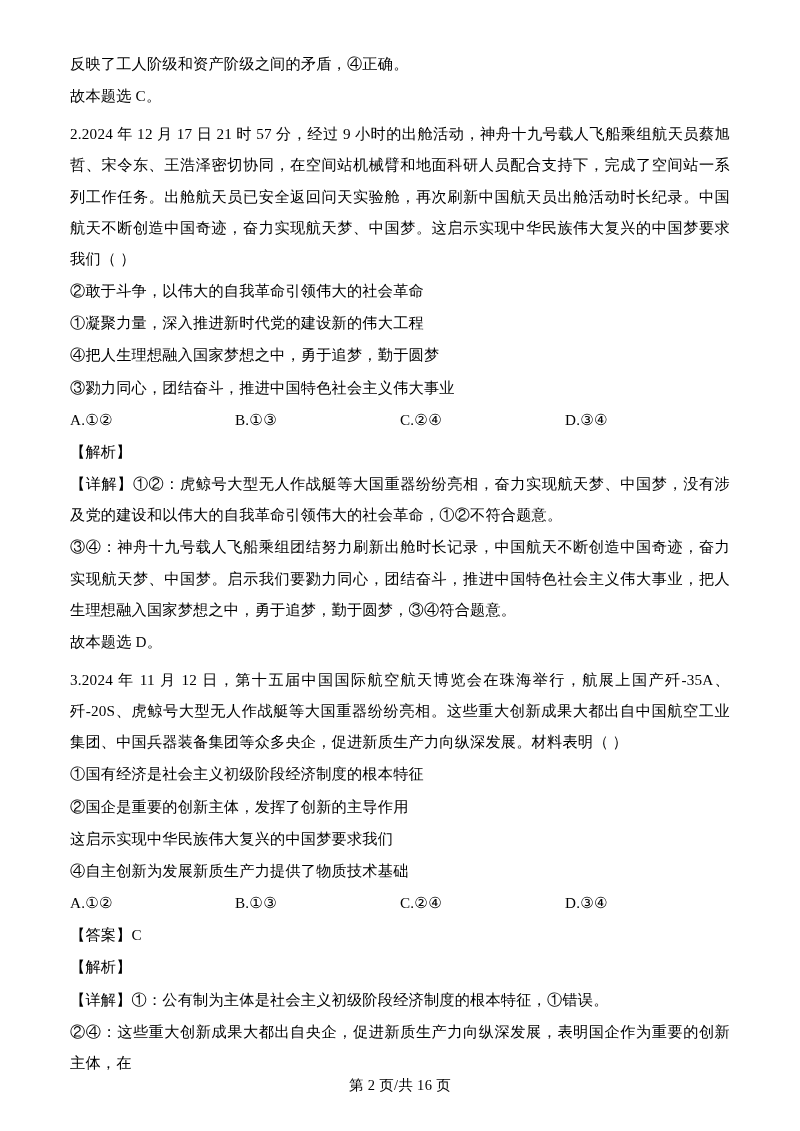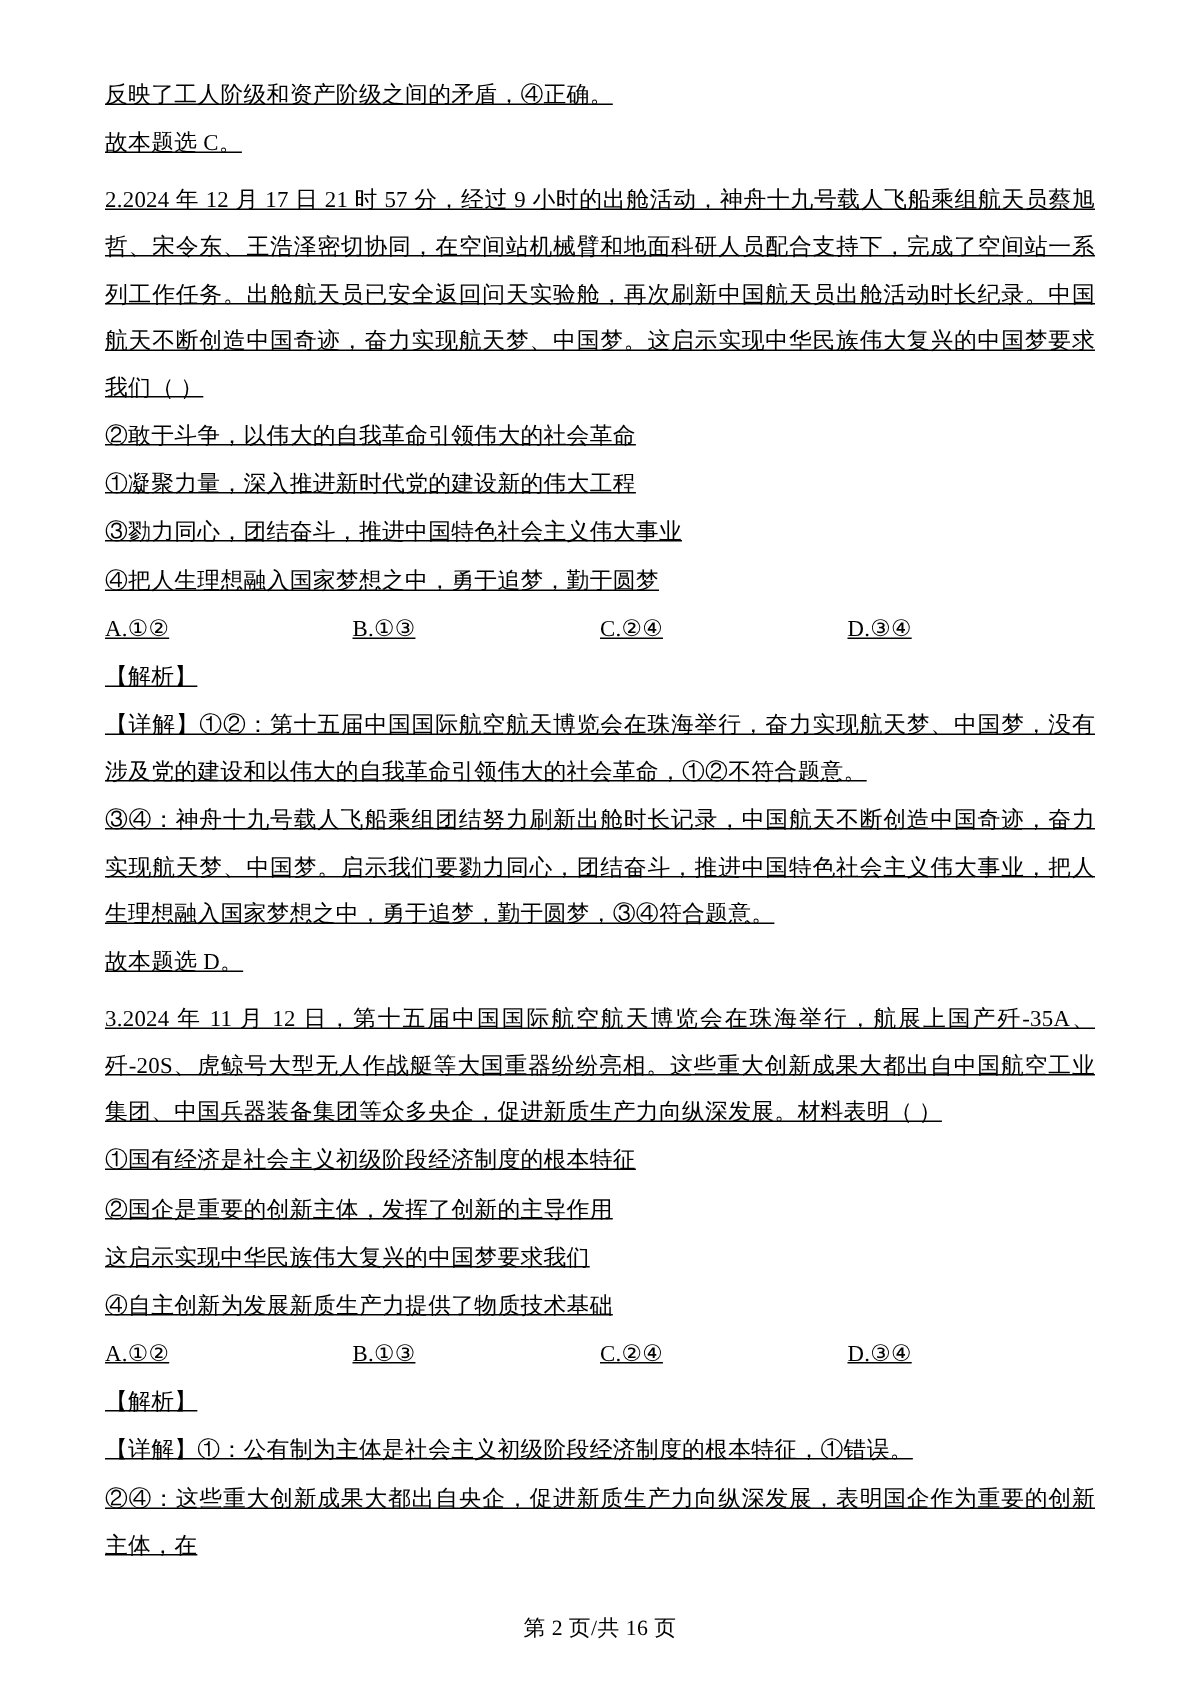--- a/index.html
+++ b/index.html
@@ -14,21 +14,20 @@
     color: #000000;
     position: relative;
     overflow: hidden;
   }
   .page {
     position: relative;
     width: 800px;
     height: 1131px;
     box-sizing: border-box;
     padding: 48px 70px 0 70px;
-    text-decoration: underline;
   }
   .para {
     font-size: 15.2px;
     line-height: 2.05;
     text-align: justify;
     text-justify: inter-ideograph;
     margin: 0 0 1px 0;
     letter-spacing: 0.2px;
   }
   .indent-0 { text-indent: 0; }
@@ -60,42 +59,43 @@
 <body>
 
 <div class="page">
   <div id="content">
       <p class="para indent-0">反映了工人阶级和资产阶级之间的矛盾，④正确。</p>
       <p class="para indent-0">故本题选 C。</p>
       <div class="spacer-sm"></div>
       <p class="para indent-0">2.2024 年 12 月 17 日 21 时 57 分，经过 9 小时的出舱活动，神舟十九号载人飞船乘组航天员蔡旭哲、宋令东、王浩泽密切协同，在空间站机械臂和地面科研人员配合支持下，完成了空间站一系列工作任务。出舱航天员已安全返回问天实验舱，再次刷新中国航天员出舱活动时长纪录。中国航天不断创造中国奇迹，奋力实现航天梦、中国梦。这启示实现中华民族伟大复兴的中国梦要求我们（    ）</p>
       <p class="para indent-0">②敢于斗争，以伟大的自我革命引领伟大的社会革命</p>
       <p class="para indent-0">①凝聚力量，深入推进新时代党的建设新的伟大工程</p>
+      <p class="para indent-0">④把人生理想融入国家梦想之中，勇于追梦，勤于圆梦</p>
       <p class="para indent-0">③勠力同心，团结奋斗，推进中国特色社会主义伟大事业</p>
-      <p class="para indent-0">④把人生理想融入国家梦想之中，勇于追梦，勤于圆梦</p>
       <div class="opt-row">
         <span class="opt">A.①②</span>
         <span class="opt">B.①③</span>
         <span class="opt">C.②④</span>
         <span class="opt">D.③④</span>
       </div>
       <p class="para indent-0">【解析】</p>
-      <p class="para indent-0">【详解】①②：第十五届中国国际航空航天博览会在珠海举行，奋力实现航天梦、中国梦，没有涉及党的建设和以伟大的自我革命引领伟大的社会革命，①②不符合题意。</p>
+      <p class="para indent-0">【详解】①②：虎鲸号大型无人作战艇等大国重器纷纷亮相，奋力实现航天梦、中国梦，没有涉及党的建设和以伟大的自我革命引领伟大的社会革命，①②不符合题意。</p>
       <p class="para indent-0">③④：神舟十九号载人飞船乘组团结努力刷新出舱时长记录，中国航天不断创造中国奇迹，奋力实现航天梦、中国梦。启示我们要勠力同心，团结奋斗，推进中国特色社会主义伟大事业，把人生理想融入国家梦想之中，勇于追梦，勤于圆梦，③④符合题意。</p>
       <p class="para indent-0">故本题选 D。</p>
       <div class="spacer-sm"></div>
       <p class="para indent-0">3.2024 年 11 月 12 日，第十五届中国国际航空航天博览会在珠海举行，航展上国产歼-35A、歼-20S、虎鲸号大型无人作战艇等大国重器纷纷亮相。这些重大创新成果大都出自中国航空工业集团、中国兵器装备集团等众多央企，促进新质生产力向纵深发展。材料表明（    ）</p>
       <p class="para indent-0">①国有经济是社会主义初级阶段经济制度的根本特征</p>
       <p class="para indent-0">②国企是重要的创新主体，发挥了创新的主导作用</p>
       <p class="para indent-0">这启示实现中华民族伟大复兴的中国梦要求我们</p>
       <p class="para indent-0">④自主创新为发展新质生产力提供了物质技术基础</p>
       <div class="opt-row">
         <span class="opt">A.①②</span>
         <span class="opt">B.①③</span>
         <span class="opt">C.②④</span>
         <span class="opt">D.③④</span>
       </div>
+      <p class="para indent-0">【答案】C</p>
       <p class="para indent-0">【解析】</p>
       <p class="para indent-0">【详解】①：公有制为主体是社会主义初级阶段经济制度的根本特征，①错误。</p>
       <p class="para indent-0">②④：这些重大创新成果大都出自央企，促进新质生产力向纵深发展，表明国企作为重要的创新主体，在</p>
     </div>
   <div class="footer">第 2 页/共 16 页</div>
 </div>
 
 </body></html>

